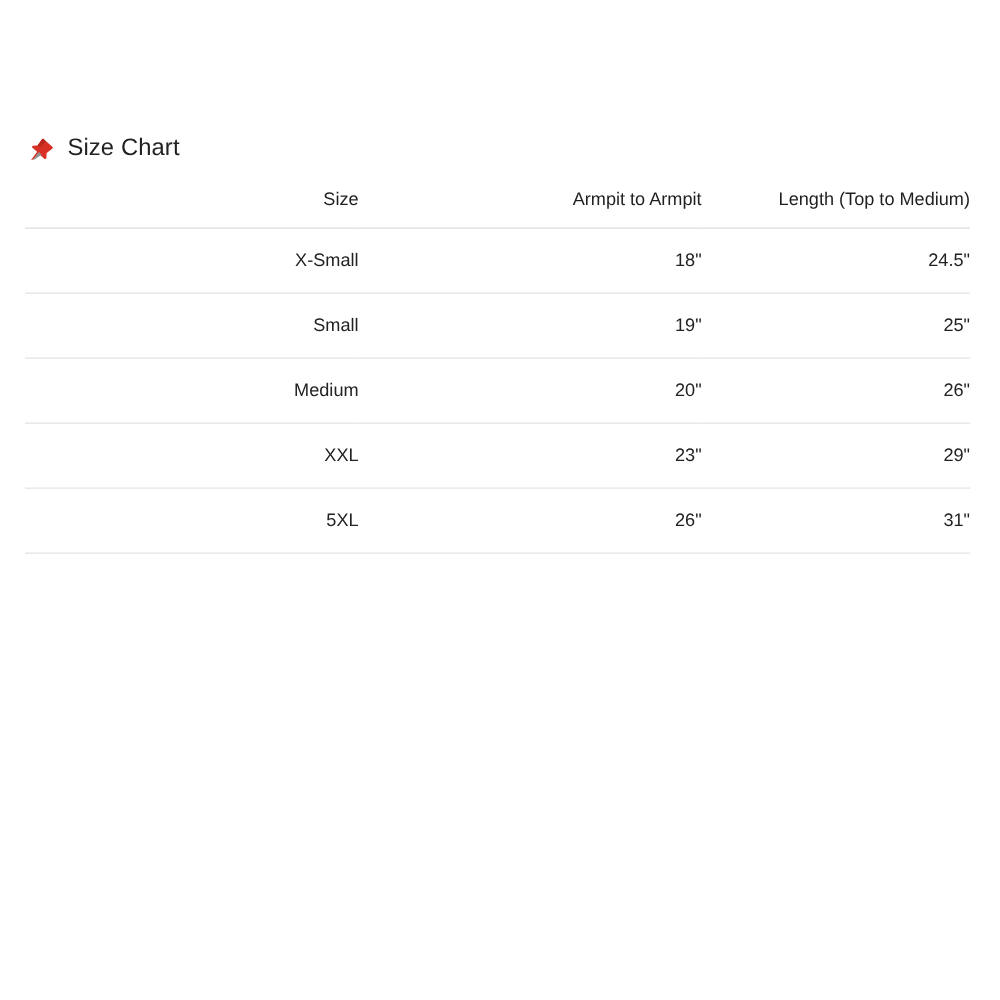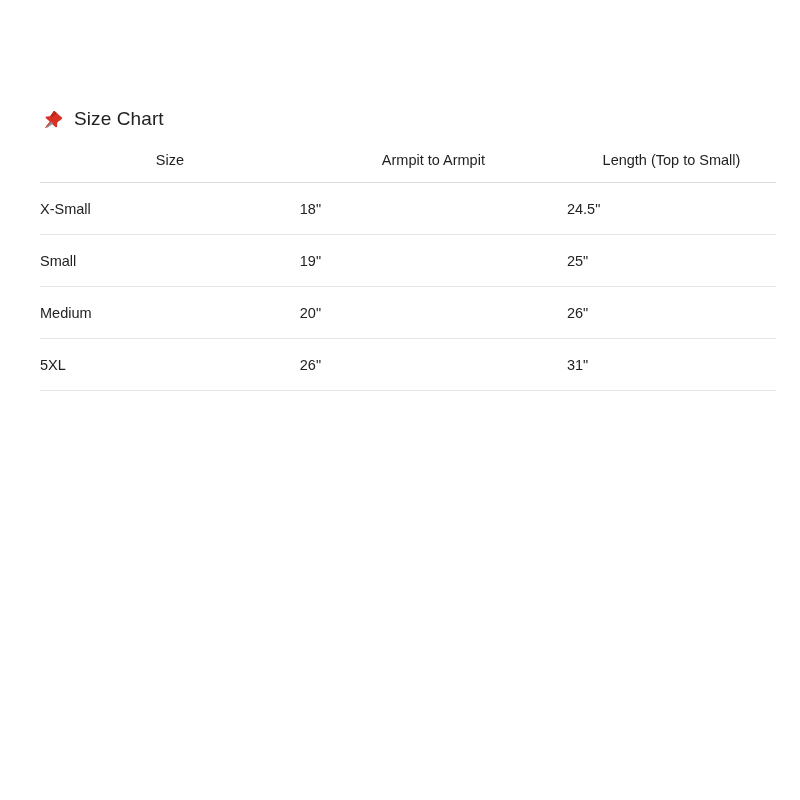--- a/index.html
+++ b/index.html
@@ -12,21 +12,21 @@
     background: #ffffff;
     font-family: "Liberation Sans", sans-serif;
     color: #222222;
     -webkit-font-smoothing: antialiased;
   }
   .page {
     position: relative;
     width: 800px;
     height: 800px;
     box-sizing: border-box;
-    padding: 108px 24px 0 40px;
+    padding: 108px 24px 0 20px;
   }
   .chart-title {
     display: flex;
     align-items: center;
     gap: 10px;
     font-size: 19px;
     font-weight: 400;
     color: #222222;
     margin: 0 0 22px 2px;
     letter-spacing: 0.1px;
@@ -42,29 +42,29 @@
   table.size-table {
     width: 100%;
     border-collapse: collapse;
     table-layout: fixed;
     font-size: 14.5px;
   }
   table.size-table col.c1 { width: 35.3%; }
   table.size-table col.c2 { width: 36.3%; }
   table.size-table col.c3 { width: 28.4%; }
   table.size-table th {
-    text-align: center;
+    text-align: right;
     font-weight: 400;
     color: #1f1f1f;
     font-size: 14.5px;
     padding: 0 0 14px 0;
     border-bottom: 1px solid #dcdcdc;
   }
   table.size-table td {
-    text-align: left;
+    text-align: right;
     color: #222222;
     font-size: 14.5px;
     padding: 18px 0 17px 0;
     border-bottom: 1px solid #e4e4e4;
     white-space: nowrap;
   }
   table.size-table tr:last-child td {
     border-bottom: 1px solid #e4e4e4;
     margin-top: 32px;
   }
@@ -89,40 +89,45 @@
   <table class="size-table">
     <colgroup>
         <col class="c1">
         <col class="c2">
         <col class="c3">
       </colgroup>
     <thead>
       <tr>
         <th class="cell-pad-1">Size</th>
         <th>Armpit to Armpit</th>
-        <th>Length (Top to Small)</th>
+        <th>Length (Top to Medium)</th>
       </tr>
     </thead>
     <tbody>
       <tr>
         <td class="cell-pad-1">X-Small</td>
         <td>18"</td>
         <td>24.5"</td>
       </tr>
       <tr>
         <td class="cell-pad-1">Small</td>
         <td>19"</td>
         <td>25"</td>
       </tr>
       <tr>
         <td class="cell-pad-1">Medium</td>
         <td>20"</td>
         <td>26"</td>
       </tr>
       <tr>
+        <td class="cell-pad-1">XXL</td>
+        <td>23"</td>
+        <td>29"</td>
+      </tr>
+      <tr>
         <td class="cell-pad-1">5XL</td>
         <td>26"</td>
         <td>31"</td>
       </tr>
     </tbody>
   </table>
 
 </div>
 
 </body></html>

